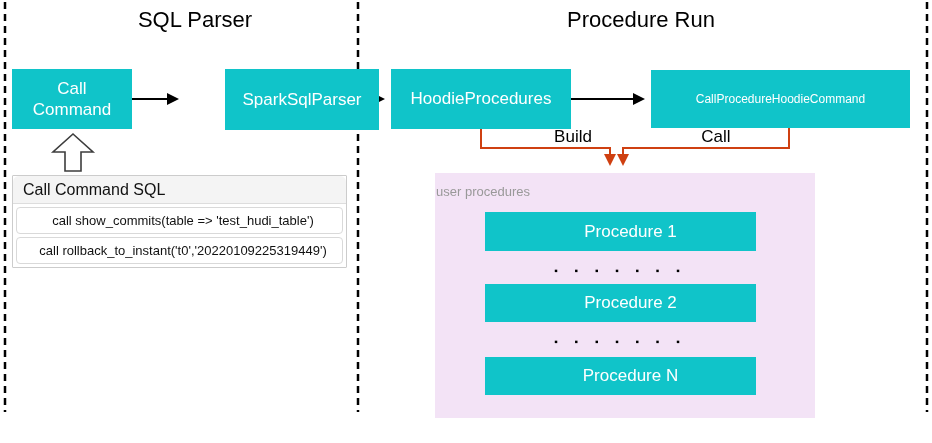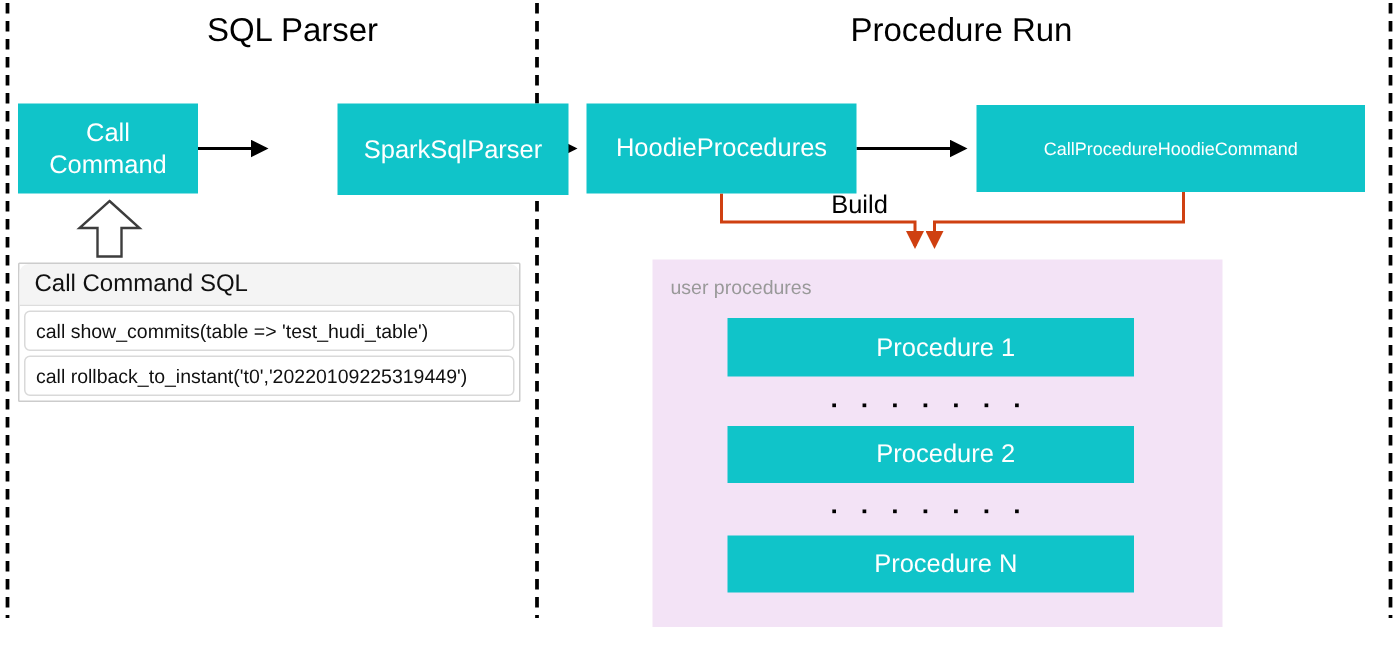--- a/index.html
+++ b/index.html
@@ -72,29 +72,29 @@
     padding-left:10px;
     font-size:16px;color:#111;
   }
   .sql-row{
     margin:3px;height:27px;line-height:25px;
     background:#ffffff;
     border:1px solid var(--row-border);
     border-radius:4px;
     padding-left:7px;
     font-size:13px;color:#111;
-    white-space:nowrap;overflow:hidden;
+    white-space:nowrap;overflow:hidden;text-align:center;
   }
 
   .user-proc-panel{
     position:absolute;left:435px;top:173px;width:380px;height:245px;
     background:var(--pink-panel);
   }
   .user-proc-label{
-    position:absolute;left:12px;top:11px;
+    position:absolute;left:1px;top:11px;
     font-size:13px;color:var(--gray-label);
   }
   .proc-box{
     position:absolute;
     background:var(--teal);color:#ffffff;
     display:flex;align-items:center;justify-content:center;
     font-size:17px;
     padding-left:20px;
   }
   .proc-1{left:485px;top:212px;width:271px;height:39px;}
@@ -140,20 +140,21 @@
 
   <div class="section-title title-sql">SQL Parser</div>
   <div class="section-title title-proc">Procedure Run</div>
 
   <div class="node node-call-command">Call Command</div>
   <div class="node node-spark">SparkSqlParser</div>
   <div class="node node-hoodie">HoodieProcedures</div>
   <div class="node node-cphc">CallProcedureHoodieCommand</div>
 
   <div class="edge-label label-build">Build</div>
+  <div class="edge-label label-call">Call</div>
 
   <div class="sql-card">
     <div class="sql-card-header">Call Command SQL</div>
     <div class="sql-row">call show_commits(table =&gt; 'test_hudi_table')</div>
     <div class="sql-row">call rollback_to_instant('t0','20220109225319449')</div>
   </div>
 
   <div class="user-proc-panel">
     <div class="user-proc-label">user procedures</div>
   </div>

